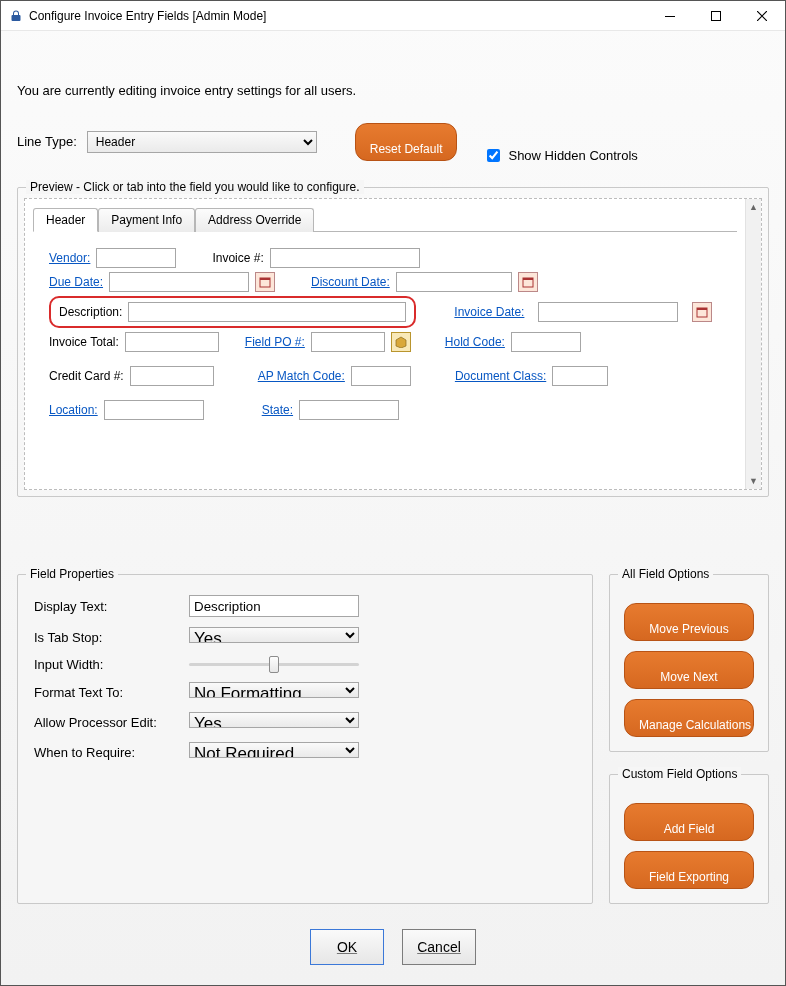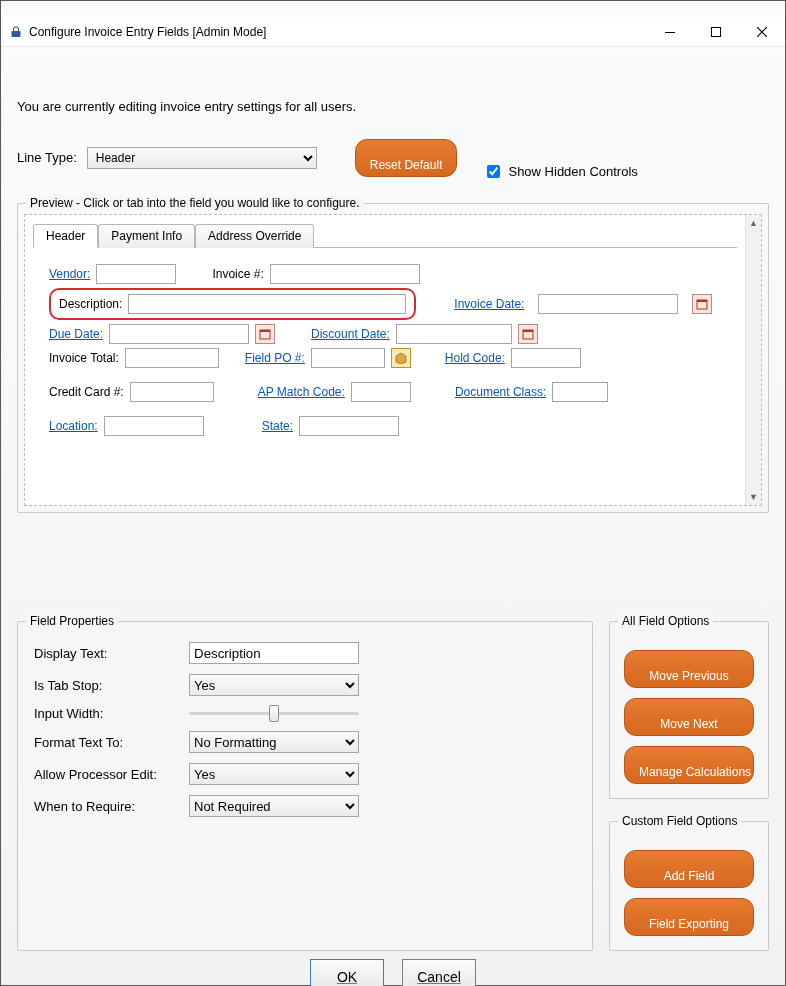--- a/index.html
+++ b/index.html
@@ -20,21 +20,20 @@
     flex-direction: column;
   }
   
   .titlebar {
     height: 30px;
     background: #fff;
     border-bottom: 1px solid #e8e8e8;
     display: flex;
     align-items: center;
     padding: 0 0 0 8px;
-    margin-top: 16px;
   }
   .titlebar .lock {
     width: 14px; height:14px;
     margin-right: 6px;
     display:flex;align-items:center;justify-content:center;
   }
   .titlebar .title { flex: 0 0 auto; font-size: 12px; }
   .titlebar .spacer { flex: 1; }
   .titlebar .winbtn {
     width: 46px; height: 30px;
@@ -165,39 +164,39 @@
     border: 2.2px solid #d92b2b;
     border-radius: 10px;
     padding: 4px 8px;
     display:flex; align-items:center; gap:6px;
   }
 
   
   .bottom-area {
     display:flex;
     gap: 16px;
-    margin-top: 108px;
+    margin-top: 77px;
   }
   .field-props {
     flex: 1;
     border: 1px solid #c9c9c9;
     border-radius: 2px;
     padding: 20px 16px 28px 16px;
     position: relative;
     background: #f6f6f6;
   }
   .field-props .legend {
     position:absolute; top:-8px; left:8px;
     background: #f6f6f6; padding:0 4px; font-size:12px;
   }
   .prop-row { display:flex; align-items:center; margin-bottom: 10px; }
   .prop-row .plabel { width: 155px; font-size: 13px; }
   .prop-row .pval { flex: 0 0 auto; }
   .prop-row input[type=text] { width: 170px; height:22px; border:1px solid #a6a6a6; padding:2px 4px; background:#fff;}
-  .prop-row select { width:170px; height:22px; border:1px solid #a6a6a6; background:linear-gradient(#fafafa,#eaeaea); font-size:13px;}
+  .prop-row select { width:170px; height:16px; border:1px solid #a6a6a6; background:linear-gradient(#fafafa,#eaeaea); font-size:17px;}
   .slider-wrap { width:170px; display:flex; align-items:center; }
   .slider {
     flex:1; height: 3px; background:#d3d3d3; position:relative; border-radius:2px;
   }
   .slider .thumb {
     position:absolute; top:-7px; left:50%; transform:translateX(-50%);
     width:10px;height:17px; background:linear-gradient(#fdfdfd,#e7e7e7);
     border:1px solid #8c8c8c; border-radius:2px;
   }
 
@@ -297,36 +296,20 @@
           </div>
 
           <div class="form-grid">
 
             <div class="frow">
               <span class="flabel link">Vendor:</span>
               <input class="finput" style="width: 80px;">
               <span class="sp" style="width:24px"></span>
               <span class="flabel">Invoice #:</span>
               <input class="finput" style="width: 150px;">
-            </div>
-
-            <div class="frow" style="gap:14px;">
-              <div class="highlight">
-                <span class="flabel">Description:</span>
-                <input class="finput" style="width: 278px;">
-              </div>
-              <span class="sp" style="width:10px"></span>
-              <span class="flabel link">Invoice Date:</span>
-              <input class="finput" style="width: 140px;">
-              <span class="iconbx">
-                <svg width="12" height="12">
-                    <rect x="1" y="2" width="10" height="9" fill="none" stroke="#a33"></rect>
-                    <rect x="1" y="2" width="10" height="2" fill="#a33"></rect>
-                  </svg>
-              </span>
             </div>
 
             <div class="frow">
               <span class="flabel link">Due Date:</span>
               <input class="finput" style="width: 140px;">
               <span class="iconbx">
                 <svg width="12" height="12">
                     <rect x="1" y="2" width="10" height="9" fill="none" stroke="#a33"></rect>
                     <rect x="1" y="2" width="10" height="2" fill="#a33"></rect>
                   </svg>
@@ -335,20 +318,36 @@
               <span class="flabel link">Discount Date:</span>
               <input class="finput" style="width: 116px;">
               <span class="iconbx">
                 <svg width="12" height="12">
                     <rect x="1" y="2" width="10" height="9" fill="none" stroke="#a33"></rect>
                     <rect x="1" y="2" width="10" height="2" fill="#a33"></rect>
                   </svg>
               </span>
             </div>
 
+            <div class="frow" style="gap:14px;">
+              <div class="highlight">
+                <span class="flabel">Description:</span>
+                <input class="finput" style="width: 278px;">
+              </div>
+              <span class="sp" style="width:10px"></span>
+              <span class="flabel link">Invoice Date:</span>
+              <input class="finput" style="width: 140px;">
+              <span class="iconbx">
+                <svg width="12" height="12">
+                    <rect x="1" y="2" width="10" height="9" fill="none" stroke="#a33"></rect>
+                    <rect x="1" y="2" width="10" height="2" fill="#a33"></rect>
+                  </svg>
+              </span>
+            </div>
+
             <div class="frow">
               <span class="flabel">Invoice Total:</span>
               <input class="finput" style="width: 94px;">
               <span class="sp" style="width:14px"></span>
               <span class="flabel link">Field PO #:</span>
               <input class="finput" style="width: 74px;">
               <span class="iconbx" style="background:#f9e9b8;border-color:#b9952e">
                 <svg width="12" height="12">
                     <path d="M1 4 L6 1 L11 4 L11 10 L6 12 L1 10 Z" fill="#d9a83b" stroke="#8a6a1e" stroke-width="0.7"></path>
                   </svg>

